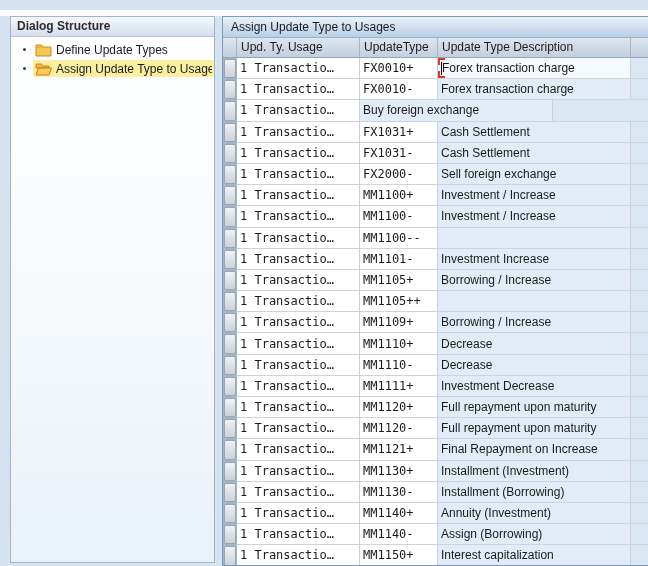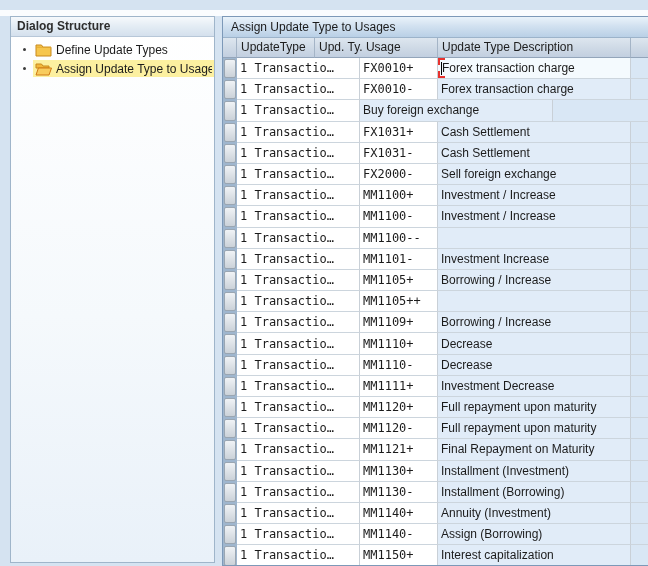--- a/index.html
+++ b/index.html
@@ -165,22 +165,22 @@
     </div>
 
   </div>
 </div>
 
 <div class="main-panel">
   <div class="panel-title">Assign Update Type to Usages</div>
 
   <div class="grid-header">
     <div class="gh-cell gh-sel"></div>
+    <div class="gh-cell gh-usage">Upd. Ty. Usage</div>
     <div class="gh-cell gh-utype">UpdateType</div>
-    <div class="gh-cell gh-usage">Upd. Ty. Usage</div>
     <div class="gh-cell gh-desc">Update Type Description</div>
     <div class="gh-cell gh-filler"></div>
   </div>
 
   <div class="rows" id="rows">
   <div class="row">
     <div class="cell sel">
       <div class="sel-btn"></div>
     </div>
     <div class="cell usage">
@@ -488,21 +488,21 @@
       <div class="sel-btn"></div>
     </div>
     <div class="cell usage">
       <span>1 Transactio…</span>
       <span class="dd-triangle"></span>
     </div>
     <div class="cell utype">
       <span>MM1121+</span>
     </div>
     <div class="cell desc">
-      <span>Final Repayment on Maturity</span>
+      <span>Final Repayment on Increase</span>
     </div>
     <div class="cell filler"></div>
   </div>
 
   <div class="row">
     <div class="cell sel">
       <div class="sel-btn"></div>
     </div>
     <div class="cell usage">
       <span>1 Transactio…</span>

